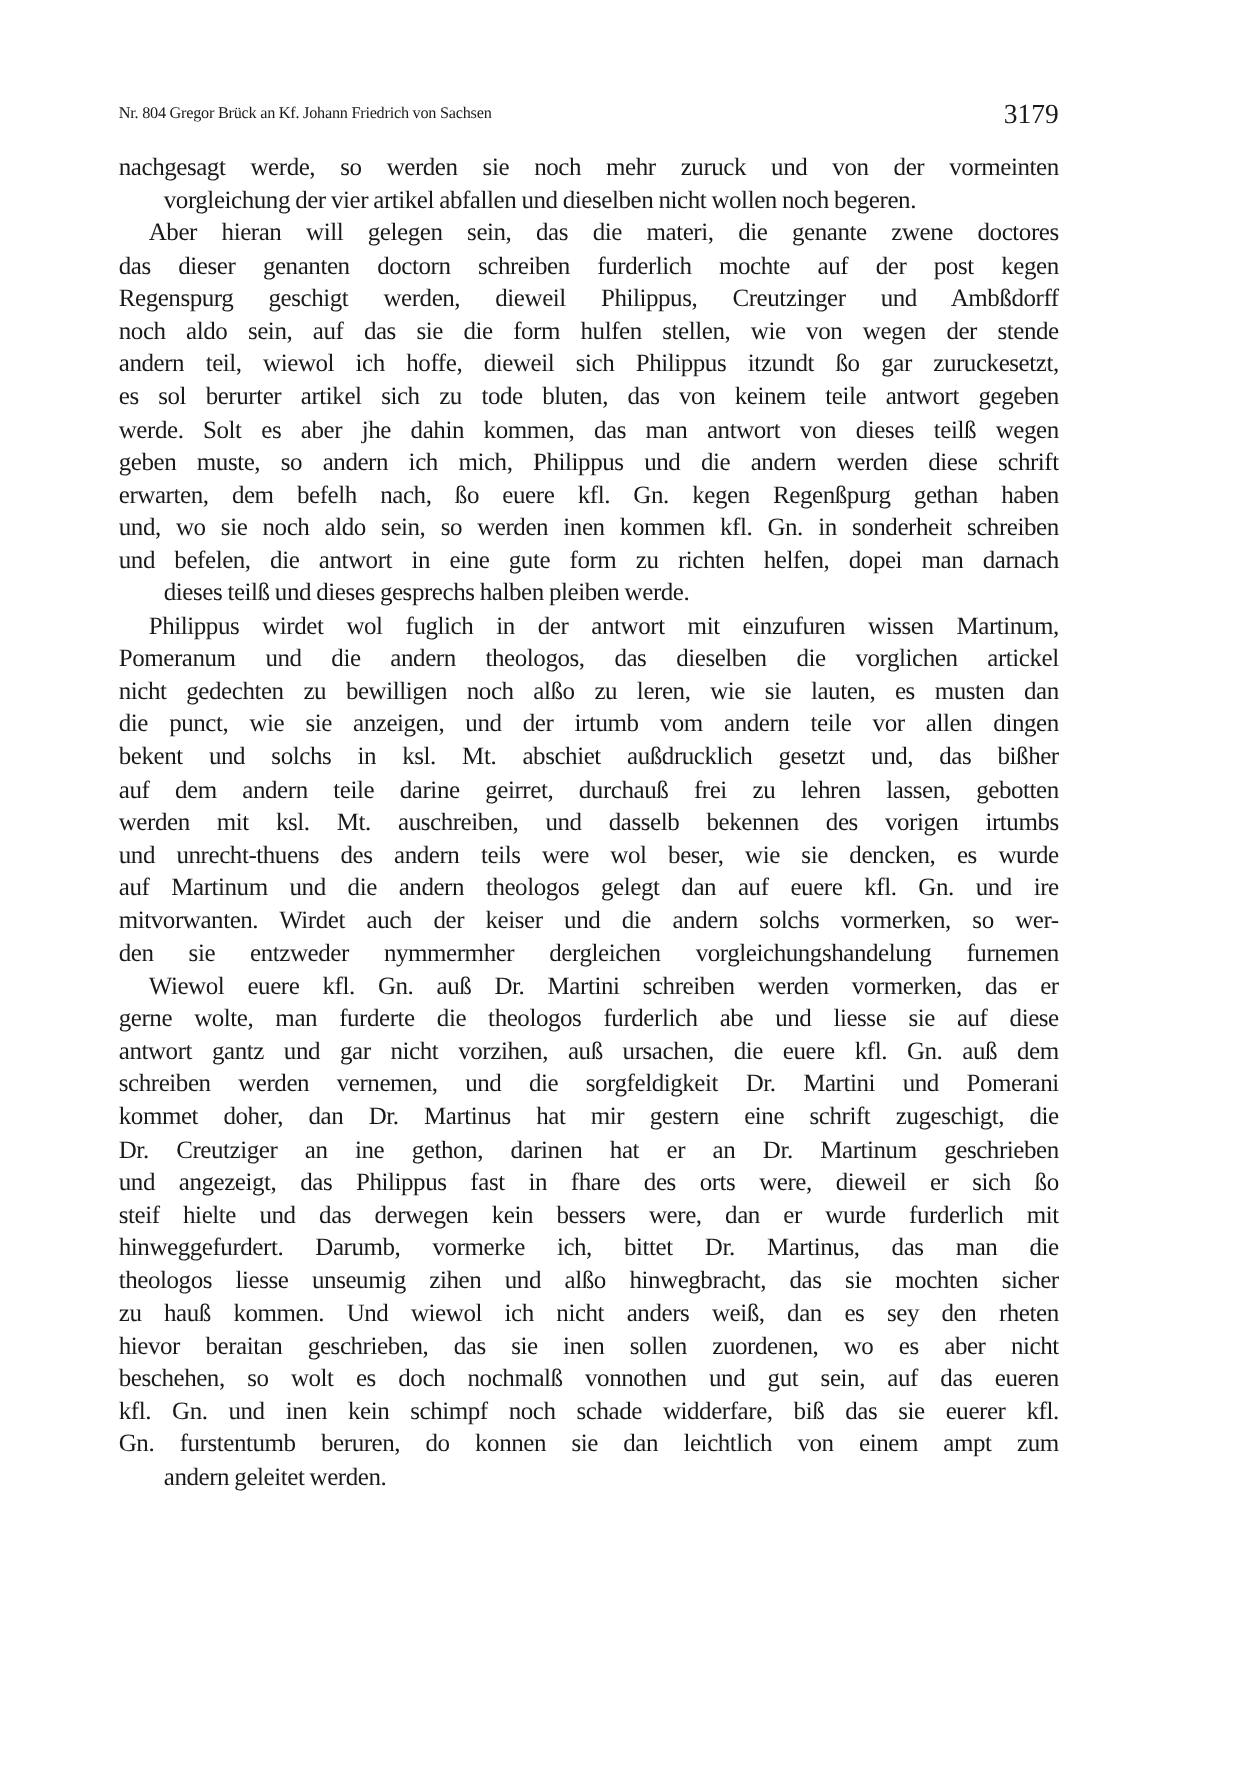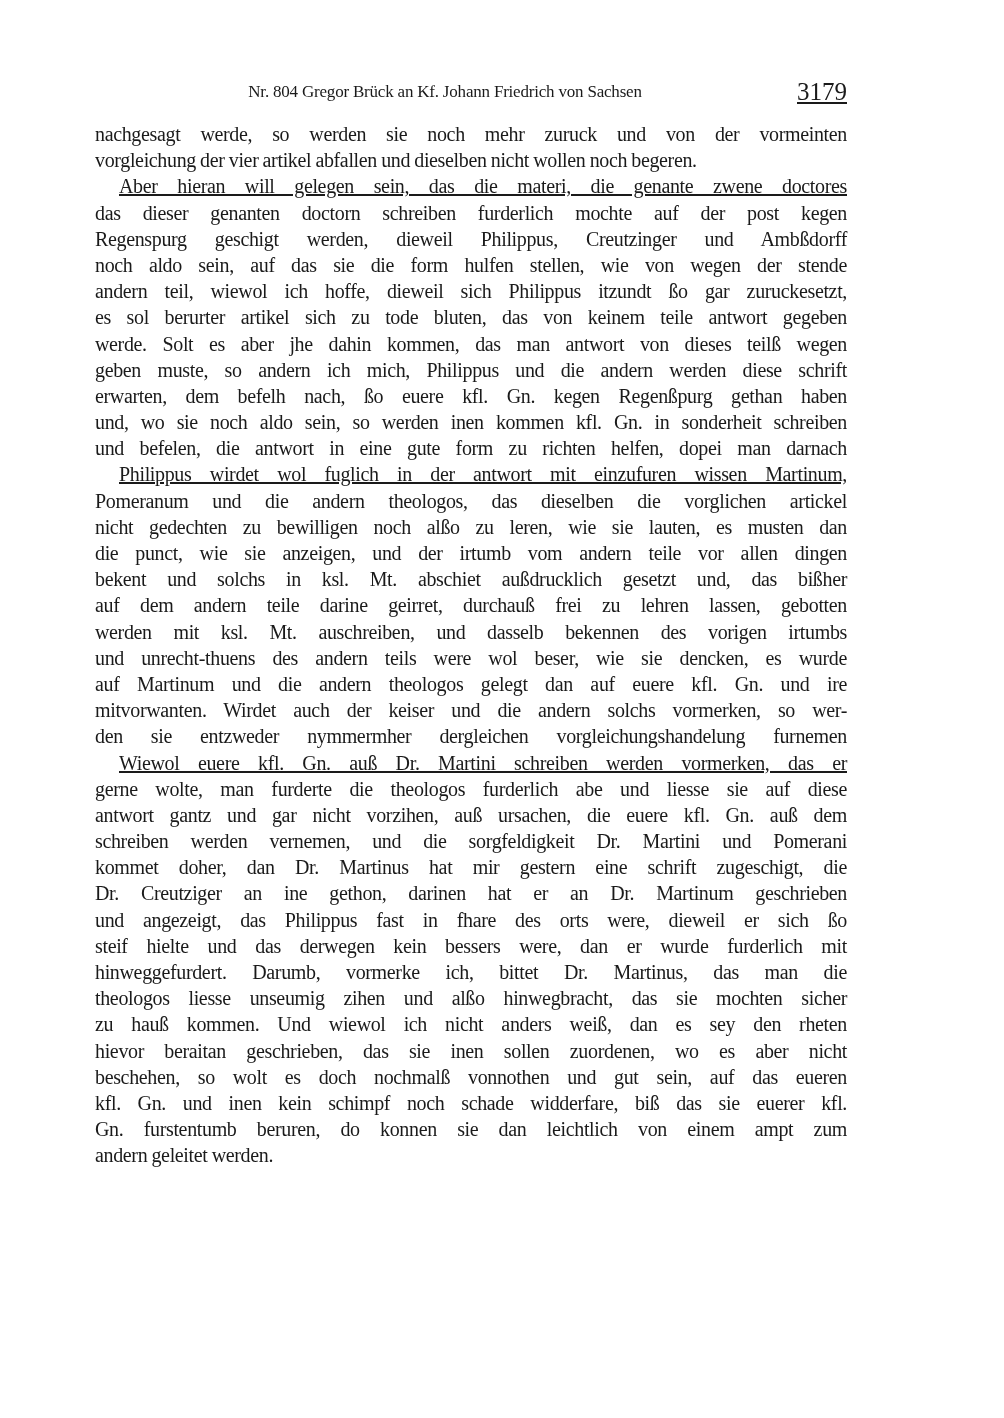--- a/index.html
+++ b/index.html
@@ -1,26 +1,26 @@
 <!DOCTYPE html>
 <html><head>
 <meta charset="utf-8">
 <style>
   html, body { margin: 0; padding: 0; background: #ffffff; }
   body { width: 1004px; height: 1418px; position: relative; overflow: hidden; }
   .page { position: absolute; left: 0; top: 0; width: 1004px; height: 1418px; background: #fff; color: #1a1a1a;
     font-family: "Liberation Serif", "DejaVu Serif", serif; }
   .header { position: absolute; top: 78px; left: 95px; width: 752px; height: 30px; }
-  .running-title { position: absolute; left: 0; width: 700px; text-align: center; top: 4px; font-size: 17px; letter-spacing: -0.2px; }
-  .page-number { position: absolute; right: 0; top: 0; font-size: 25px; text-decoration: underline; }
+  .running-title { position: absolute; left: 0; width: 700px; text-align: left; top: 4px; font-size: 13px; letter-spacing: -0.2px; }
+  .page-number { position: absolute; right: 0; top: 0; font-size: 22px; }
   .body { position: absolute; top: 121px; left: 95px; width: 752px; }
   .line { display: block; height: 26.2px; line-height: 26.2px; font-size: 20px; white-space: nowrap;
     text-align: justify; text-align-last: justify; letter-spacing: -0.35px; word-spacing: -0.5px; }
-  .line.indent { padding-left: 24px; text-decoration: underline; }
-  .line.last { text-align-last: left; }
+  .line.indent { padding-left: 24px; }
+  .line.last { text-align-last: left; margin-left: 36px; }
 </style>
 </head>
 <body>
 
 <div class="page">
   <div class="header">
     <span class="running-title">Nr. 804 Gregor Brück an Kf. Johann Friedrich von Sachsen</span>
     <span class="page-number">3179</span>
   </div>
   <div class="body" id="body">
@@ -33,20 +33,21 @@
         <span class="line">das dieser genanten doctorn schreiben furderlich mochte auf der post kegen</span>
         <span class="line">Regenspurg geschigt werden, dieweil Philippus, Creutzinger und Ambßdorff</span>
         <span class="line">noch aldo sein, auf das sie die form hulfen stellen, wie von wegen der stende</span>
         <span class="line">andern teil, wiewol ich hoffe, dieweil sich Philippus itzundt ßo gar zuruckesetzt,</span>
         <span class="line">es sol berurter artikel sich zu tode bluten, das von keinem teile antwort gegeben</span>
         <span class="line">werde. Solt es aber jhe dahin kommen, das man antwort von dieses teilß wegen</span>
         <span class="line">geben muste, so andern ich mich, Philippus und die andern werden diese schrift</span>
         <span class="line">erwarten, dem befelh nach, ßo euere kfl. Gn. kegen Regenßpurg gethan haben</span>
         <span class="line">und, wo sie noch aldo sein, so werden inen kommen kfl. Gn. in sonderheit schreiben</span>
         <span class="line">und befelen, die antwort in eine gute form zu richten helfen, dopei man darnach</span>
+        <span class="line last">dieses teilß und dieses gesprechs halben pleiben werde.</span>
       </div>
       <div>
         <span class="line indent">Philippus wirdet wol fuglich in der antwort mit einzufuren wissen Martinum,</span>
         <span class="line">Pomeranum und die andern theologos, das dieselben die vorglichen artickel</span>
         <span class="line">nicht gedechten zu bewilligen noch alßo zu leren, wie sie lauten, es musten dan</span>
         <span class="line">die punct, wie sie anzeigen, und der irtumb vom andern teile vor allen dingen</span>
         <span class="line">bekent und solchs in ksl. Mt. abschiet außdrucklich gesetzt und, das bißher</span>
         <span class="line">auf dem andern teile darine geirret, durchauß frei zu lehren lassen, gebotten</span>
         <span class="line">werden mit ksl. Mt. auschreiben, und dasselb bekennen des vorigen irtumbs</span>
         <span class="line">und unrecht-thuens des andern teils were wol beser, wie sie dencken, es wurde</span>

